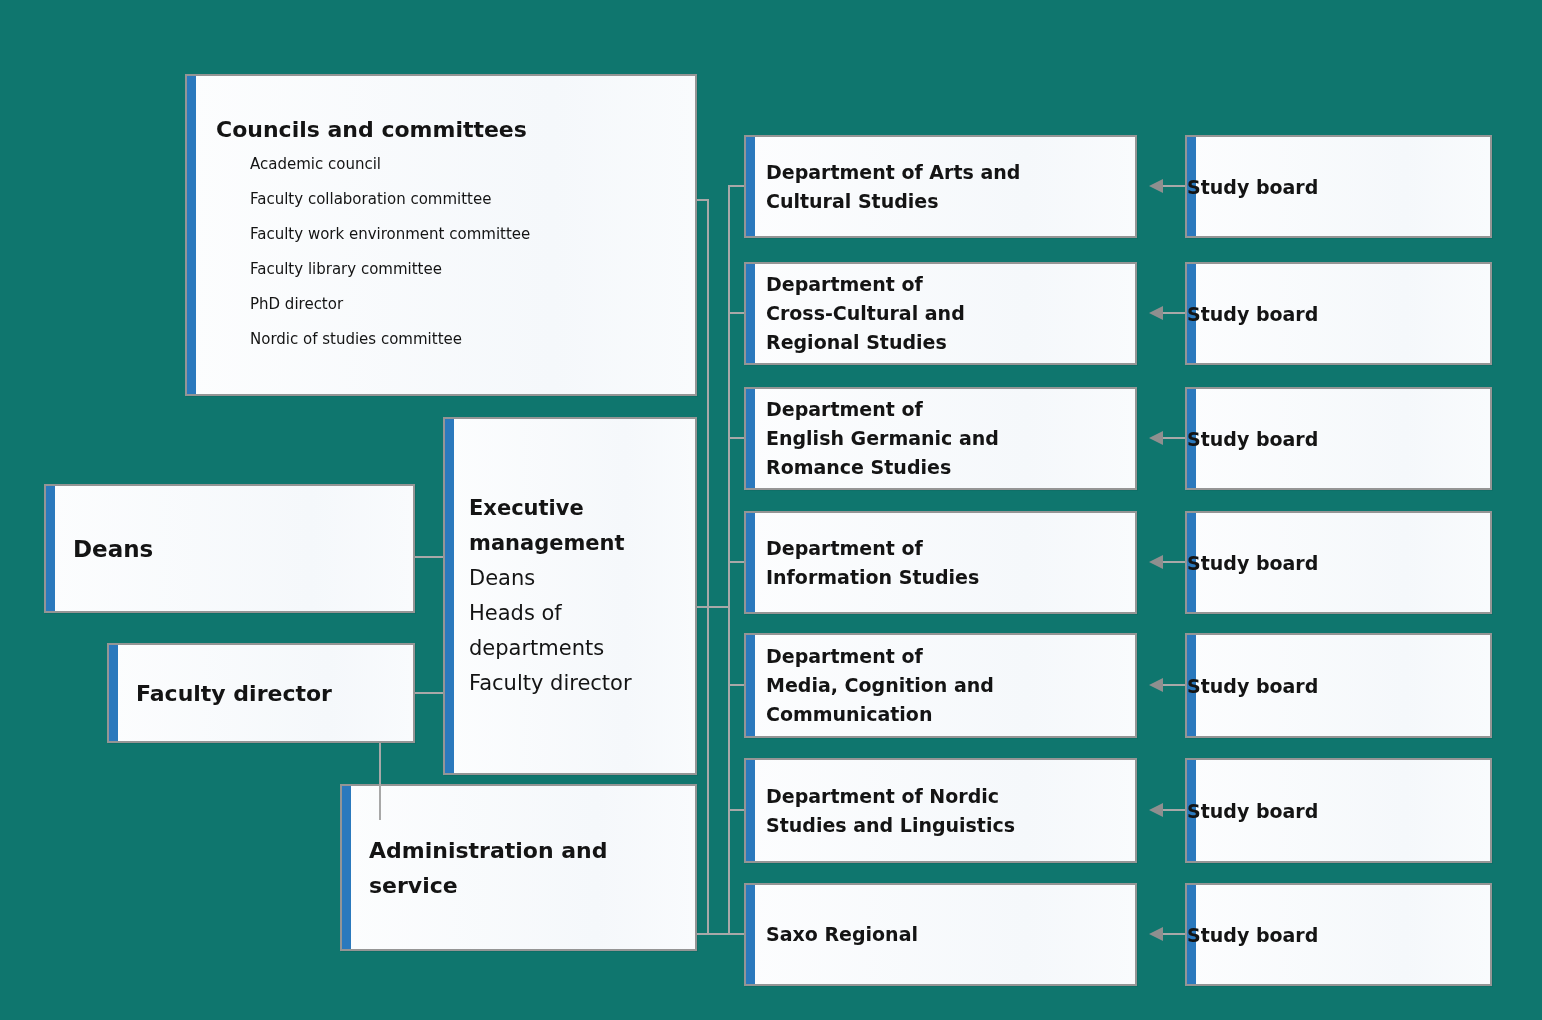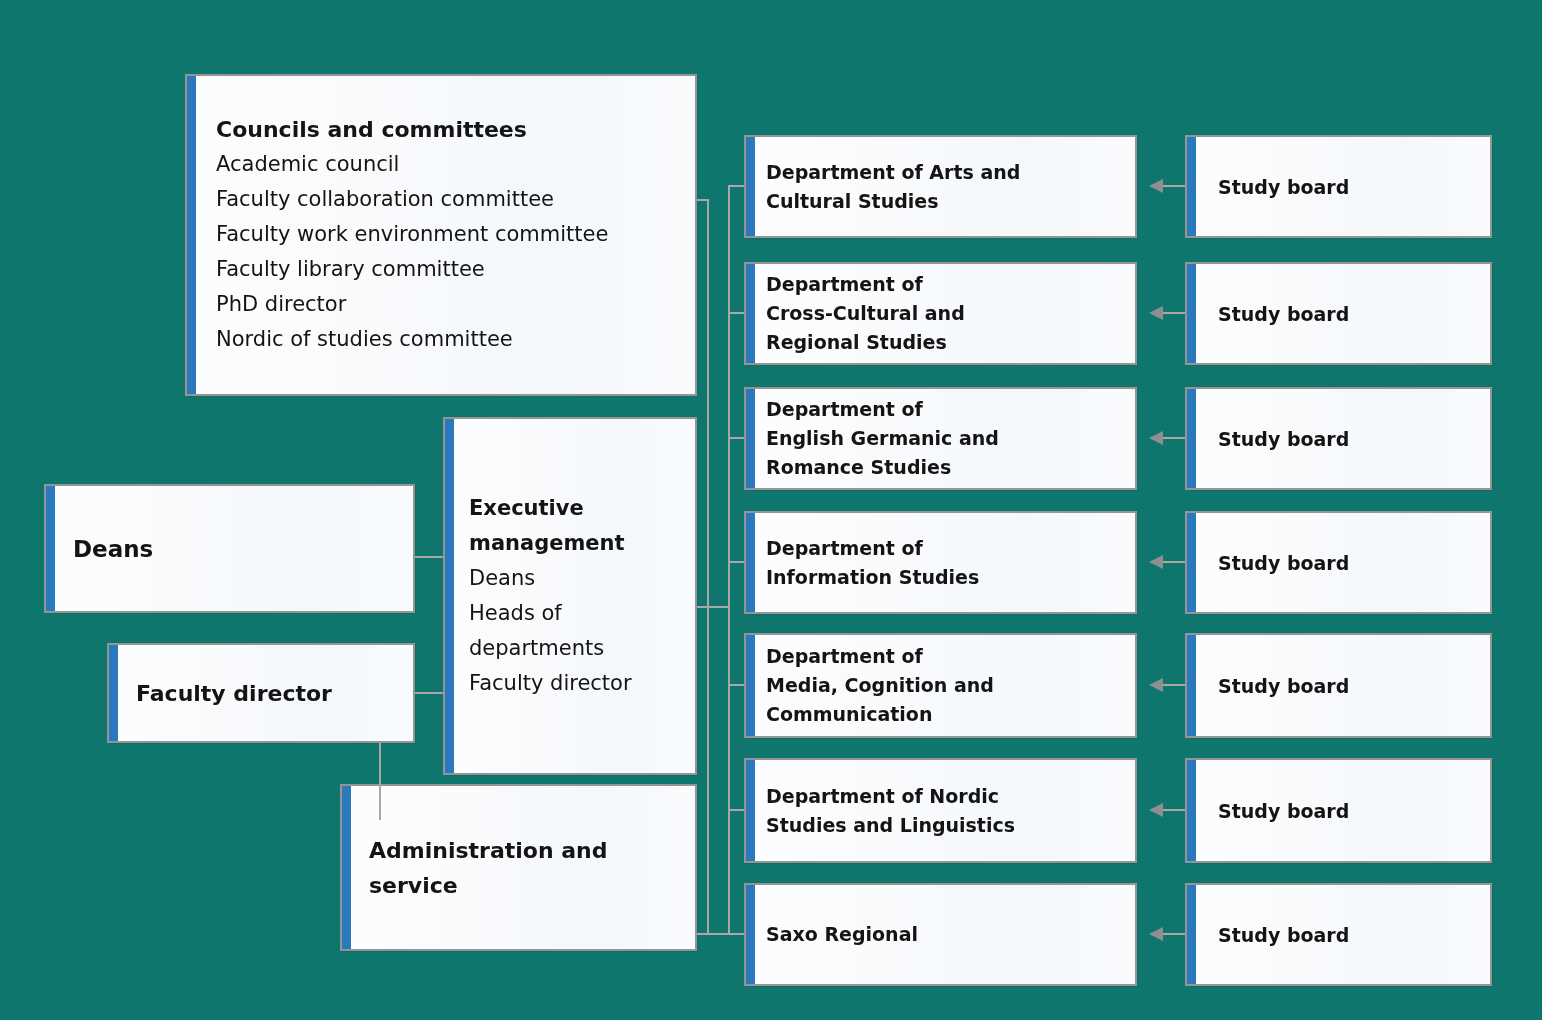--- a/index.html
+++ b/index.html
@@ -30,32 +30,32 @@
     position: absolute;
     left: 0; right: 0; top: 0; bottom: 0;
     display: flex;
     flex-direction: column;
     justify-content: center;
   }
 
   
   .councils-content { padding: 36px 16px 0 29px; }
   .councils-title { font-weight: bold; font-size: 22px; line-height: 35px; }
-  .councils-item  { font-size: 21px; line-height: 35px; }
+  .councils-item  { font-size: 15px; line-height: 35px; margin-left: 34px; }
 
   .deans-label   { font-weight: bold; font-size: 23px; padding-left: 27px; }
   .fdir-label    { font-weight: bold; font-size: 22px; padding-left: 27px; }
   .exec-content  { padding-left: 24px; }
   .exec-title    { font-weight: bold; font-size: 21px; line-height: 35px; }
   .exec-item     { font-size: 21px; line-height: 35px; }
   .admin-label   { font-weight: bold; font-size: 22px; line-height: 35px; padding-left: 27px; }
 
   
   .dept-label { font-weight: bold; font-size: 19px; line-height: 29px; padding-left: 20px; }
-  .sb-label   { font-weight: bold; font-size: 19px; padding-left: 31px; }
+  .sb-label   { font-weight: bold; font-size: 19px; }
 
   
   .h-line, .v-line { position: absolute; background: #a8a8a8; }
   .h-line { height: 2px; }
   .v-line { width: 2px; }
   .arrow-head {
     position: absolute;
     width: 0; height: 0;
     border-top: 7px solid transparent;
     border-bottom: 7px solid transparent;

